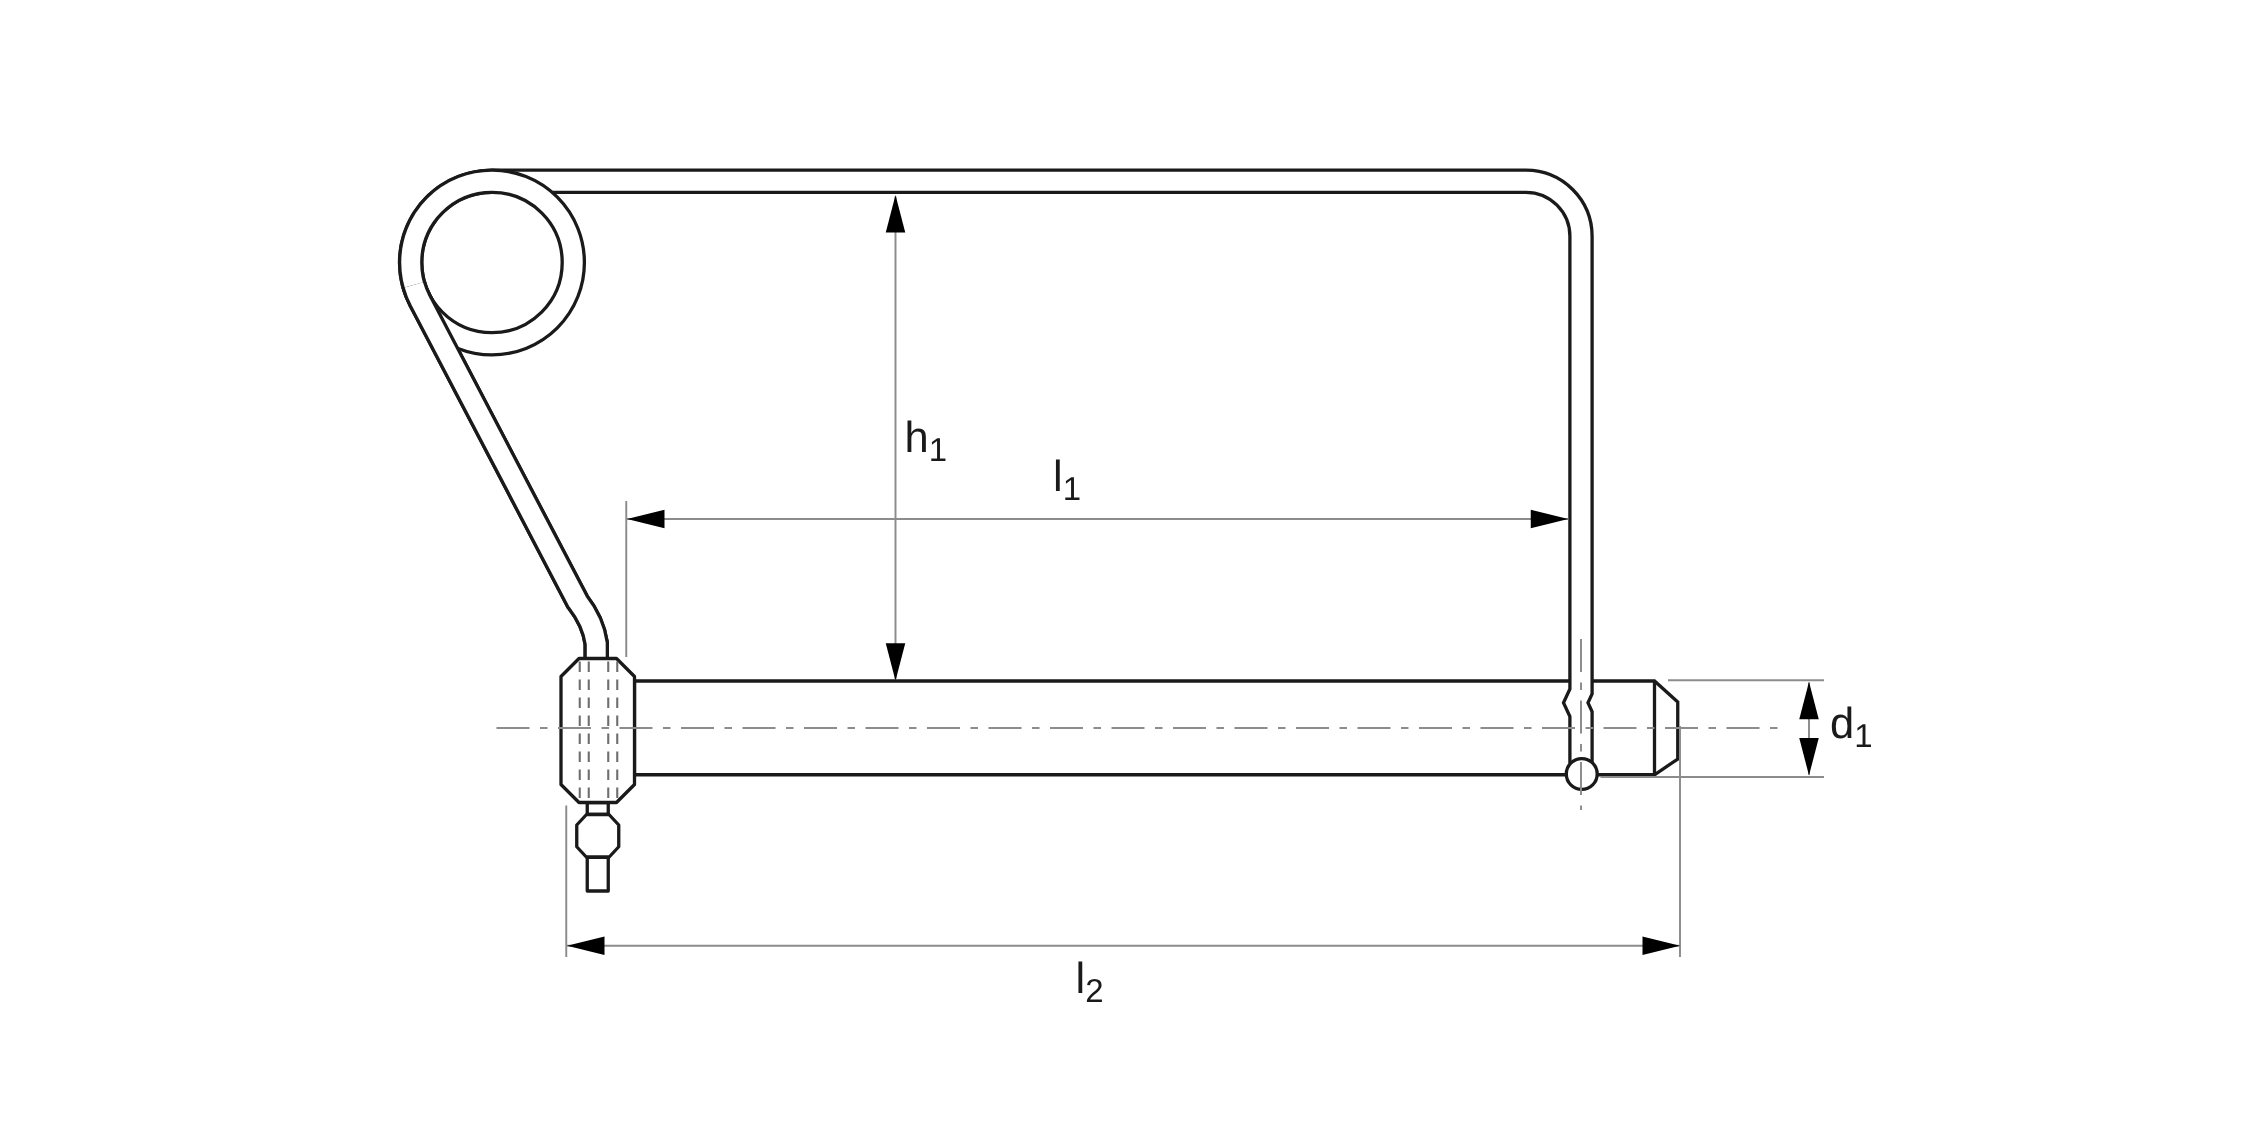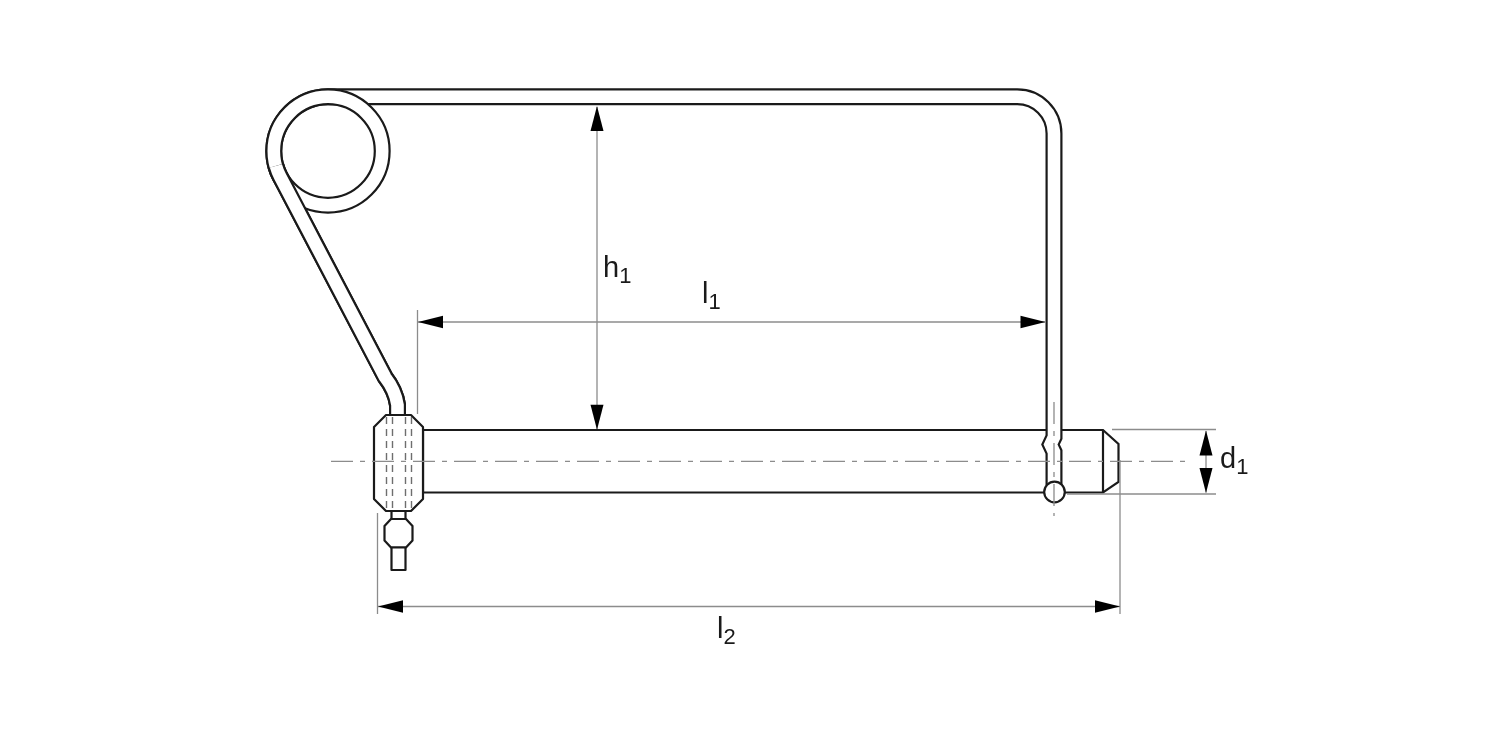--- a/index.html
+++ b/index.html
@@ -2,21 +2,21 @@
 <html><head>
 <meta charset="utf-8">
 <style>
   html, body { margin: 0; padding: 0; }
   body {
     width: 1500px; height: 750px;
     background: #ffffff;
     font-family: "Liberation Sans", sans-serif;
     overflow: hidden;
   }
-  .stage { position: relative; width: 1500px; height: 676px; }
+  .stage { position: relative; width: 1500px; height: 676px; margin-top: 24px; }
   svg { display: block; }
   text { font-family: "Liberation Sans", sans-serif; }
 </style>
 </head>
 <body>
 
 <div class="stage">
 <svg width="1500" height="750" viewBox="0 0 1500 750">
 
   <rect x="0" y="0" width="1500" height="750" fill="#ffffff"></rect>

